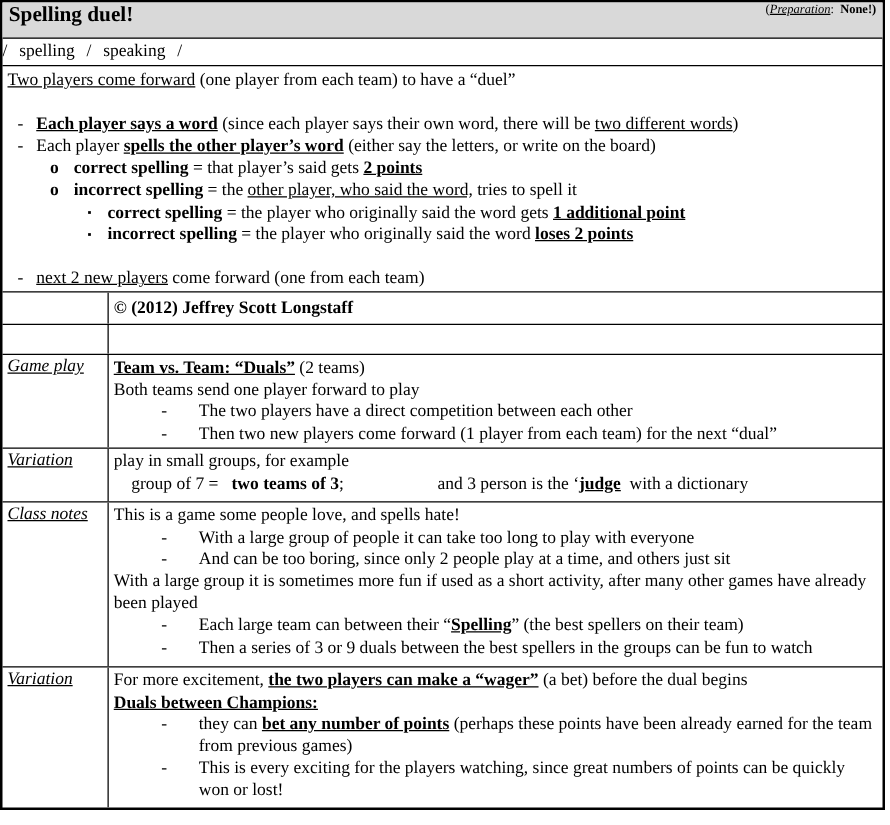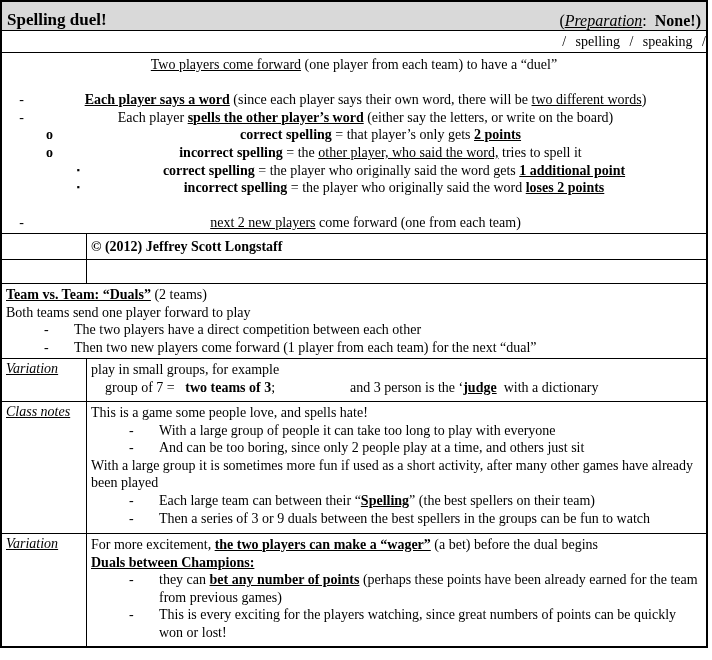--- a/index.html
+++ b/index.html
@@ -11,30 +11,30 @@
   .doc-table {
     position:absolute; left:0; top:0; width:704px;
     border:2px solid #000; background:#fff;
   }
   .row { border-bottom:1px solid #000; box-sizing:border-box; overflow:hidden; }
   .row:last-child { border-bottom:none; }
 
   
   .hdr {
     height:29px; background:#d9d9d9; display:flex;
-    justify-content:space-between; align-items:flex-end; padding:0 5px;
+    justify-content:space-between; align-items:flex-start; padding:0 5px;
   }
   .doc-title { font-weight:bold; font-size:17px; }
-  .prep { font-size:16px; }
-
-  
-  .skills { height:22px; text-align:right; line-height:21px; word-spacing:6px; }
-
-  
-  .intro { height:181px; padding:3px 4px 0 4px;text-align:center; }
+  .prep { font-size:10px; }
+
+  
+  .skills { height:22px; text-align:left; line-height:21px; word-spacing:6px; }
+
+  
+  .intro { height:181px; padding:3px 4px 0 4px; }
 
   
   .tr2 { display:flex; }
   .labelcell {
     width:85px; flex:none; border-right:1px solid #000;
     padding:2px 2px 0 4px; box-sizing:border-box;
   }
   .bodycell { flex:1; padding:2px 4px 0 4px; box-sizing:border-box; overflow:hidden; }
   .iu { font-style:italic; text-decoration:underline; }
 
@@ -89,21 +89,21 @@
         <div class="line bullet lvl1">
           <span class="marker">-</span>
           <span class="btext"><span class="s-b s-u">Each player says a word</span><span> (since each player says their own word, there will be </span><span class="s-u">two different words</span><span>)</span></span>
         </div>
         <div class="line bullet lvl1">
           <span class="marker">-</span>
           <span class="btext"><span>Each player </span><span class="s-b s-u">spells the other player’s word</span><span> (either say the letters, or write on the board)</span></span>
         </div>
         <div class="line bullet lvl2">
           <span class="marker">o</span>
-          <span class="btext"><span class="s-b">correct spelling</span><span> = that player’s only gets </span><span class="s-b s-u">2 points</span></span>
+          <span class="btext"><span class="s-b">correct spelling</span><span> = that player’s said gets </span><span class="s-b s-u">2 points</span></span>
         </div>
         <div class="line bullet lvl2">
           <span class="marker">o</span>
           <span class="btext"><span class="s-b">incorrect spelling</span><span> = the </span><span class="s-u">other player, who said the word,</span><span> tries to spell it</span></span>
         </div>
         <div class="line bullet lvl3">
           <span class="marker">▪</span>
           <span class="btext"><span class="s-b">correct spelling</span><span> = the player who originally said the word gets </span><span class="s-b s-u">1 additional point</span></span>
         </div>
         <div class="line bullet lvl3">
@@ -121,20 +121,23 @@
       <div class="labelcell"></div>
       <div class="bodycell">© (2012) Jeffrey Scott Longstaff</div>
     </div>
 
     <div class="row tr2 sparerow">
       <div class="labelcell"></div>
       <div class="bodycell"></div>
     </div>
 
     <div class="row tr2 sec-gameplay">
+      <div class="labelcell">
+        <span class="iu">Game play</span>
+      </div>
       <div class="bodycell">
           <div class="line para"><span class="s-b s-u">Team vs. Team: “Duals”</span><span> (2 teams)</span></div>
           <div class="line para"><span>Both teams send one player forward to play</span></div>
           <div class="line bullet lvl1">
             <span class="marker">-</span>
             <span class="btext"><span>The two players have a direct competition between each other</span></span>
           </div>
           <div class="line bullet lvl1">
             <span class="marker">-</span>
             <span class="btext"><span>Then two new players come forward (1 player from each team) for the next “dual”</span></span>

